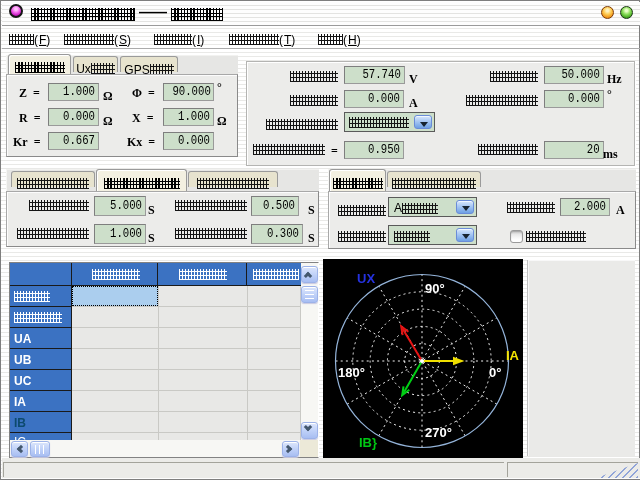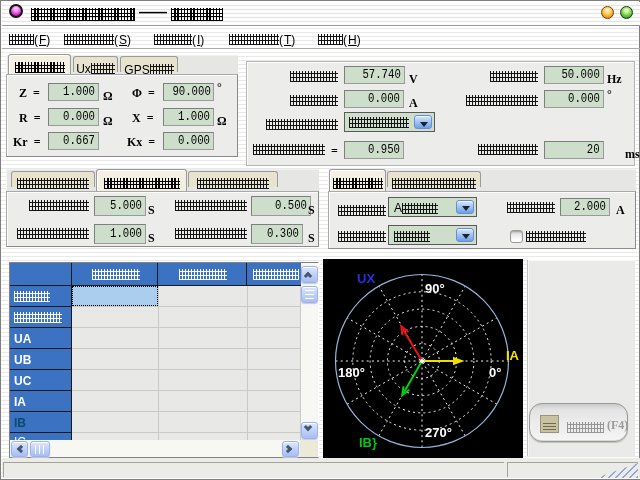--- a/index.html
+++ b/index.html
@@ -120,34 +120,34 @@
 <i class="abs k" style="left:4px;top:4px;width:60px"></i>
 <span class="cbtn">
           <i class="carr"></i>
         </span>
       </div>
 <i class="abs k" style="left:252px;top:143px;width:72px"></i>
       <span class="bf" style="left:330px;top:143px">=</span>
 <div class="fld" style="left:343px;top:140px;width:60px;height:18px;line-height:15px"><b>0.950</b></div>
 <i class="abs k" style="left:477px;top:143px;width:60px"></i>
 <div class="fld" style="left:543px;top:140px;width:60px;height:18px;line-height:15px"><b>20</b></div>
-<span class="bf" style="left:624px;top:146px">ms</span>
+<span class="bf" style="left:602px;top:146px">ms</span>
 </div>
 
 <div class="abs" style="left:5px;top:168px;width:313px;height:22px;background:#e6e6e4;border-left:1px solid #f6f6f4;border-top:1px solid #f2f2f0;z-index:2"></div>
 <div class="abs tab" style="left:10px;top:170px;width:84px;height:16px;padding-top:2px"><i class="k" style="width:72px"></i></div>
 <div class="abs tab tabsel" style="left:95px;top:168px;width:91px;height:22px;padding-top:4px"><i class="kb" style="width:76px"></i></div>
 <div class="abs tab" style="left:187px;top:170px;width:90px;height:16px;padding-top:2px"><i class="k" style="width:72px"></i></div>
 <div class="abs panel" style="left:5px;top:190px;width:313px;height:56px;z-index:4"></div>
 <div style="position:absolute;z-index:6">
 <i class="abs k" style="left:28px;top:199px;width:60px"></i>
 <div class="fld" style="left:93px;top:195px;width:52px;height:20px;line-height:17px"><b>5.000</b></div>
 <span class="bf" style="left:147px;top:202px">S</span>
 <i class="abs k" style="left:174px;top:199px;width:72px"></i>
-<div class="fld" style="left:250px;top:195px;width:60px;height:20px;line-height:17px"><b>0.500</b></div>
+<div class="fld" style="left:250px;top:195px;width:48px;height:20px;line-height:17px"><b>0.500</b></div>
 <span class="bf" style="left:307px;top:202px">S</span>
 <i class="abs k" style="left:16px;top:227px;width:72px"></i>
 <div class="fld" style="left:93px;top:223px;width:52px;height:20px;line-height:17px"><b>1.000</b></div>
 <span class="bf" style="left:147px;top:230px">S</span>
 <i class="abs k" style="left:174px;top:227px;width:72px"></i>
 <div class="fld" style="left:250px;top:223px;width:52px;height:20px;line-height:17px"><b>0.300</b></div>
 <span class="bf" style="left:307px;top:230px">S</span>
 </div>
 
 <div class="abs" style="left:327px;top:168px;width:308px;height:22px;background:#e6e6e4;border-left:1px solid #f6f6f4;border-top:1px solid #f2f2f0;z-index:2"></div>
@@ -272,25 +272,19 @@
 <line x1="99" y1="102" x2="136" y2="102" stroke="#f0e000"></line>
 <polygon points="141.5,102 130,97.7 130,106.3" fill="#f0e000" stroke="none"></polygon>
 <line x1="99" y1="102" x2="79.5" y2="69.5" stroke="#e81414"></line>
 <polyline points="79.6,76.2 78.2,67.3 85.4,72.7" stroke="#e81414"></polyline>
 <line x1="99" y1="102" x2="80.5" y2="134" stroke="#00d014"></line>
 <polyline points="80.5,127.4 79.2,136.3 86.3,130.8" stroke="#00d014"></polyline>
 </g>
 <circle cx="99" cy="102" r="2" fill="#fff"></circle>
 </svg>
 
-<div class="bigbtn" style="top:402px;height:39px;background:linear-gradient(180deg,#c9c9c9 0,#e2e2e2 14%,#ebebeb 45%,#efefef 75%,#f6f6f6 100%)">
-<span style="position:absolute;left:10px;top:11px;width:19px;height:18px;border:1px solid #98937e;background:#c9c29f"></span>
-<span style="position:absolute;left:13px;top:19px;width:13px;height:7px;background:repeating-linear-gradient(180deg,#6e6a58 0 1px,transparent 1px 3px)"></span>
-<span class="btxt" style="top:14px"><i class="k" style="width:37px;opacity:.4"></i></span>
-<span class="bf" style="left:77px;top:14px;font-size:12px;color:#9a9a9a">(F4)</span>
-</div>
 
 <div class="abs" style="left:1px;top:457px;width:638px;height:20px;background:#ebebe8"></div>
 <div class="abs spane" style="left:2px;width:501px"></div>
 <div class="abs spane" style="left:506px;width:131px"></div>
 <div class="abs" style="left:595px;top:462px;width:42px;height:15px;clip-path:polygon(100% 0,100% 100%,0 100%);background:repeating-linear-gradient(135deg,transparent 0 3.5px,#90a4d8 3.5px 5px)"></div>
 <div class="abs" style="left:1px;top:477px;width:638px;height:1px;background:#fdfdfd"></div>
 <div class="abs" style="left:1px;top:478px;width:638px;height:2px;background:#7e7e7e"></div>
 </div>
 </body></html>

